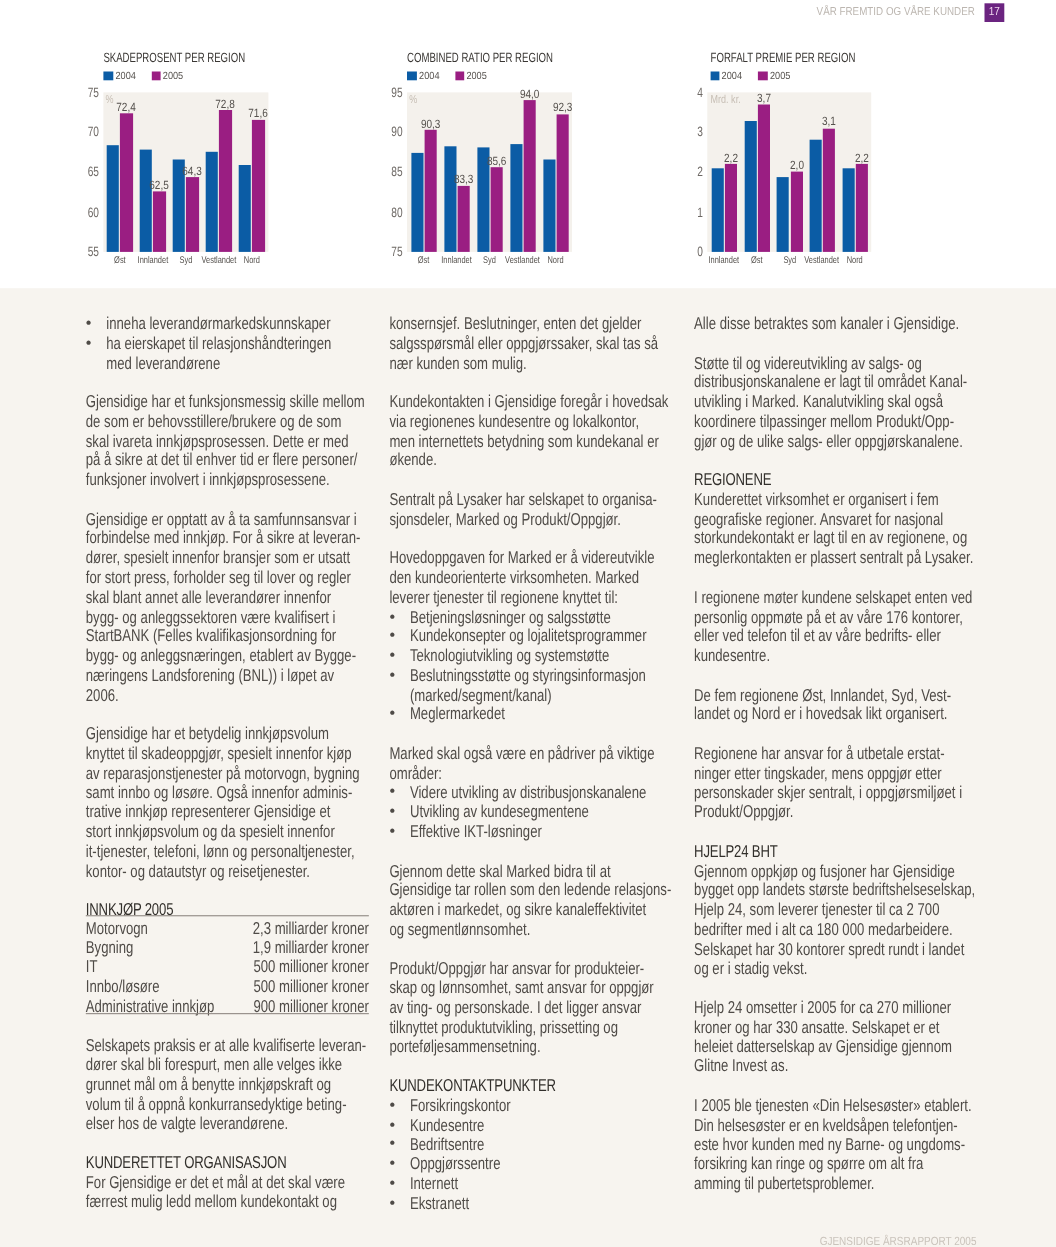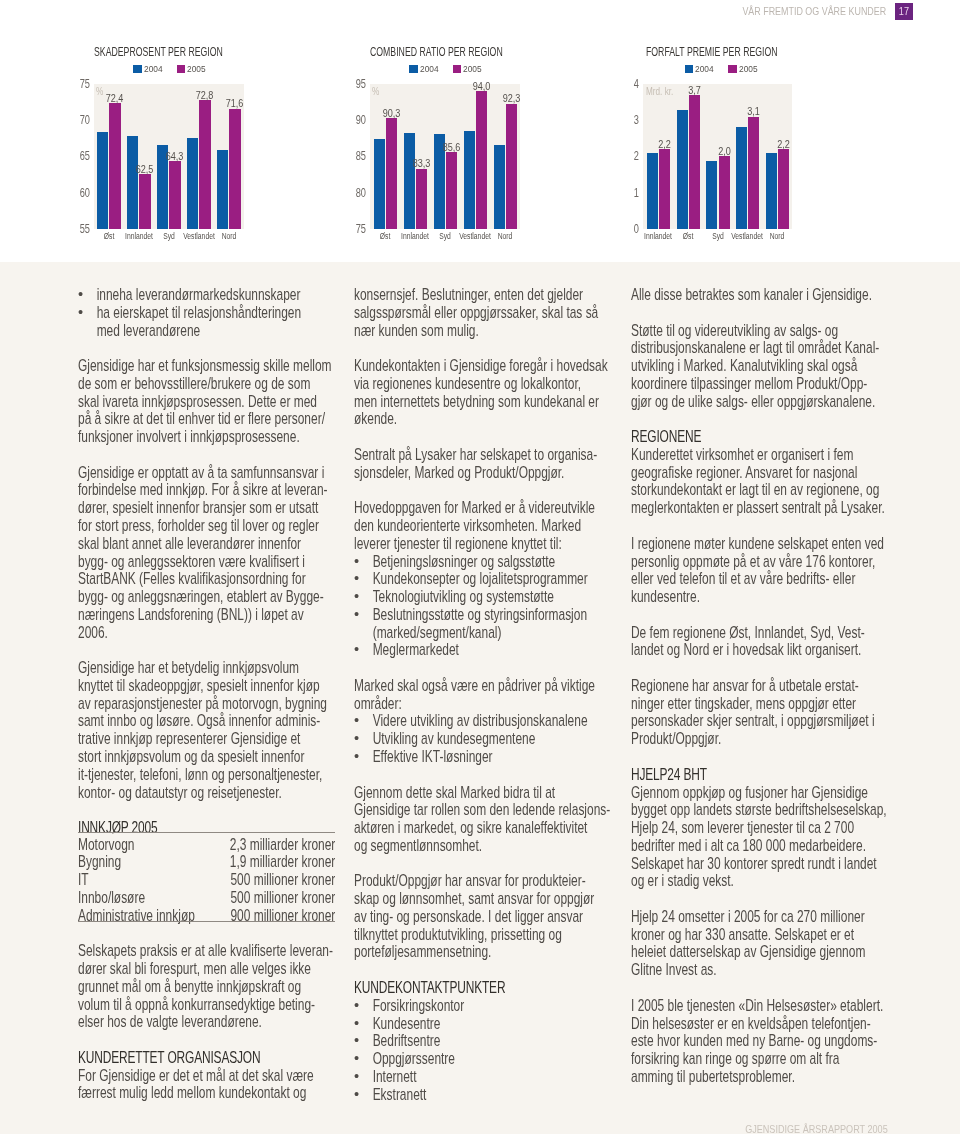--- a/index.html
+++ b/index.html
@@ -17,21 +17,21 @@
              padding-bottom:0.5px;}
   .hdr-badge span{transform:scaleX(0.86);display:inline-block;}
 
   
   .charts{position:absolute;left:0;top:0;width:960px;height:262px;}
   .ch-title{position:absolute;font-size:12.2px;color:#3A3734;white-space:nowrap;
             transform:scaleX(0.716);transform-origin:0 50%;}
   .ch-legend{position:absolute;display:flex;align-items:center;white-space:nowrap;
              font-size:9.4px;color:#57534F;}
   .ch-legend .sw{width:8.5px;height:8px;display:inline-block;}
-  .ch-legend .lg{display:flex;align-items:center;margin-left:39px;}
+  .ch-legend .lg{display:flex;align-items:center;}
   .ch-legend .lg .lb{margin-left:2.4px;display:inline-block;transform:scaleX(0.89);transform-origin:0 50%;}
   .ch-legend .lg+.lg{margin-left:11.8px;}
   .plot{position:absolute;background:#F4F1EC;}
   .axis-lbl{position:absolute;font-size:12.4px;color:#6D6864;text-align:right;white-space:nowrap;
             transform:scaleX(0.745);transform-origin:100% 50%;}
   .unit{position:absolute;font-size:10.5px;color:#C6BEB4;white-space:nowrap;line-height:12px;
         transform:scaleX(0.78);transform-origin:0 50%;}
   .bar{position:absolute;}
   .vlbl{position:absolute;font-size:10.9px;color:#55514D;white-space:nowrap;
         transform:scaleX(0.835);transform-origin:50% 50%;text-align:center;}

